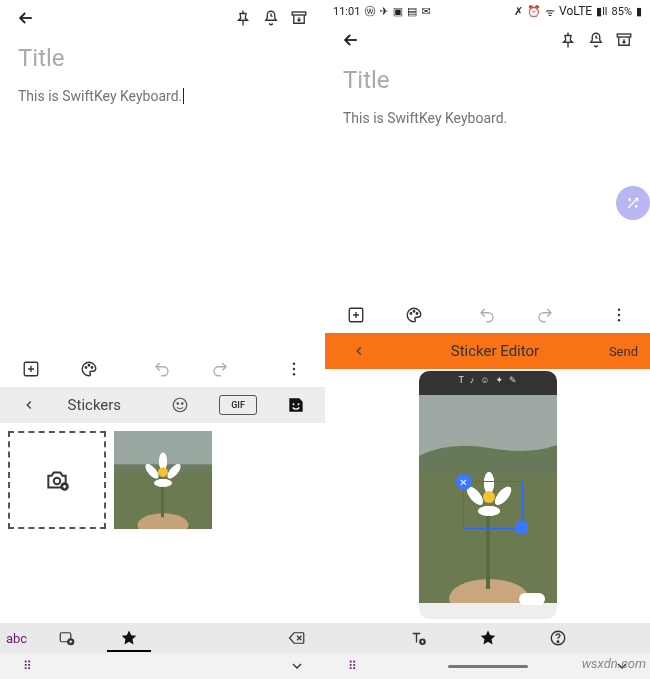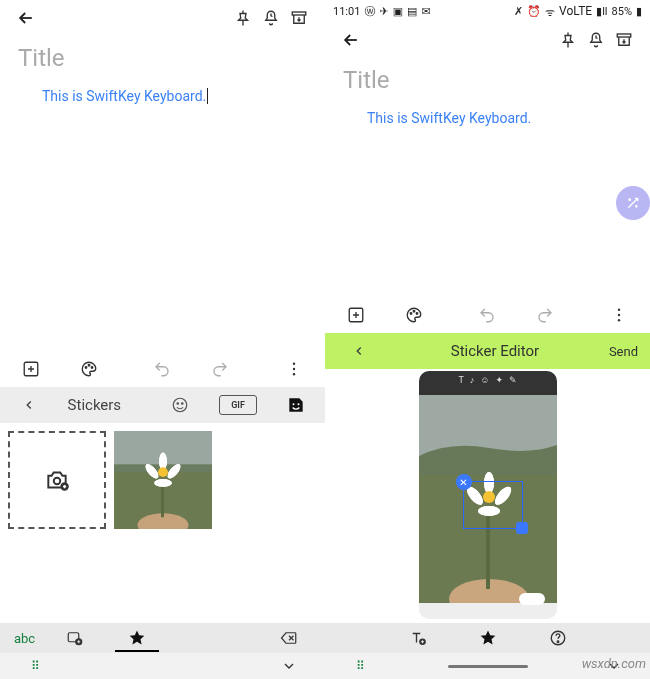--- a/index.html
+++ b/index.html
@@ -41,21 +41,21 @@
     display: flex;
     align-items: center;
     padding: 0 12px;
   }
   .top-bar .spacer { flex: 1; }
   .top-bar .icon-btn { width: 28px; height: 28px; display:flex; align-items:center; justify-content:center; color:#333; }
 
   
   .note-area { padding: 8px 18px; flex: 0 0 auto; }
   .title-placeholder { color: #aaa; font-size: 24px; margin-bottom: 16px; }
-  .note-body { font-size: 14px; color: #3b82f6; margin-left: 24px; }
+  .note-body { font-size: 14px; color: #737373; }
   .cursor { border-right: 1.2px solid #222; padding-right: 1px; animation: blink 1s steps(2) infinite; }
   @keyframes blink { 50% { border-color: transparent; } }
 
   .note-spacer { flex: 1; }
 
   
   .kb-row {
     height: 36px;
     display: flex;
     align-items: center;
@@ -94,35 +94,35 @@
     width: 100%; height: 100%;
     display: block;
   }
 
   
   .bottom-row {
     height: 30px;
     background: #e9e9e9;
     display:flex;
     align-items:center;
-    padding: 0 14px;
+    padding: 0 6px;
     gap: 18px;
-    color:#15803d;
+    color:#701a75;
   }
   .bottom-row .spacer { flex:1; }
   .bottom-row.thin { height: 26px; background:#f2f2f2; }
   .star-active { position:relative;}
   .star-active::after{
     content:""; position:absolute; left:0; right:0; bottom:-4px; height:2px; background:#000;
   }
 
   
   .editor-header {
     height: 36px;
-    background: #bef264;
+    background: #f97316;
     display:flex;
     align-items:center;
     padding: 0 12px;
     font-size: 14px;
     color:#333;
   }
   .editor-header .title { flex:1; text-align:center; font-size:15px; }
   .editor-body {
     height: 254px;
     background:#fff;

